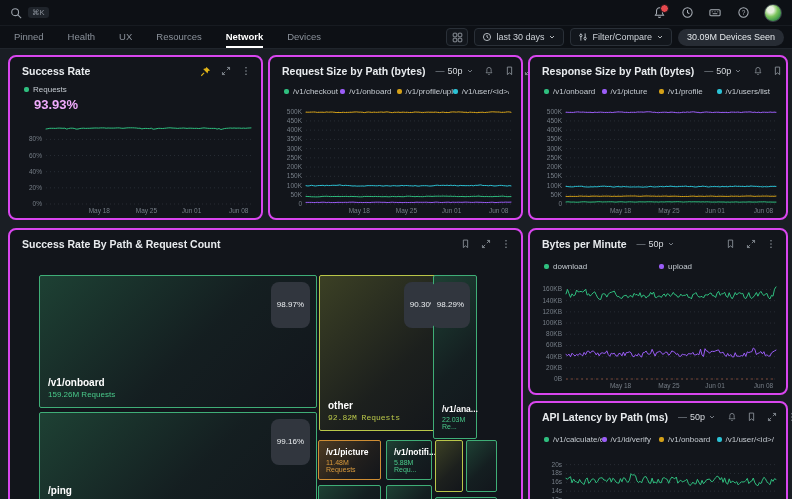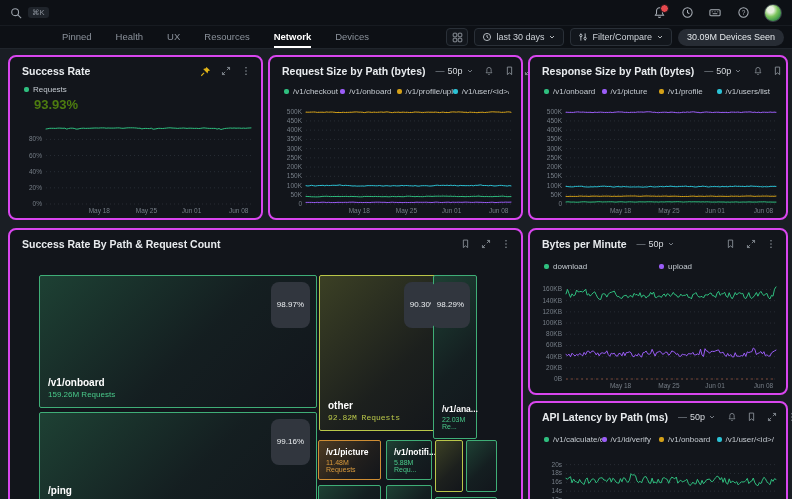--- a/index.html
+++ b/index.html
@@ -14,21 +14,21 @@
   .top-icons{display:flex;align-items:center;gap:14px;color:#aab0b8;}
   .top-ic{position:relative;width:14px;height:14px;display:flex;align-items:center;justify-content:center;cursor:pointer;}
   .reddot{position:absolute;top:-2px;right:-3px;width:7px;height:7px;border-radius:50%;background:#e5484d;border:1px solid #0d1015;}
   .avatar{width:16px;height:16px;border-radius:50%;
           background:radial-gradient(circle at 35% 30%,#e8f0df 0 20%,#7ec65e 45%,#2f8a46 80%,#20663a);
           border:1px solid #3a4149;cursor:pointer;}
   
   .navbar{position:absolute;top:26px;left:0;right:0;height:22px;background:#0d1015;
           border-bottom:1px solid #20252c;display:flex;align-items:center;
           justify-content:space-between;z-index:5;}
-  .tabs{display:flex;gap:24px;padding-left:14px;height:100%;margin-left:48px;}
+  .tabs{display:flex;gap:24px;padding-left:14px;height:100%;}
   .tab{font-size:9.5px;color:#8b929b;display:flex;align-items:center;height:100%;
        border-bottom:2px solid transparent;box-sizing:border-box;cursor:pointer;white-space:nowrap;}
   .tab.active{color:#ffffff;border-bottom-color:#ffffff;font-weight:700;}
   .nav-right{display:flex;align-items:center;gap:6px;padding-right:8px;}
   .iconbtn{width:20px;height:16px;border:1px solid #2a3038;border-radius:4px;display:flex;
            align-items:center;justify-content:center;color:#aab0b8;cursor:pointer;background:#12161c;}
   .pill{display:flex;align-items:center;gap:4px;border:1px solid #2a3038;border-radius:4px;height:16px;
         padding:0 7px;font-size:9px;color:#cdd2d8;cursor:pointer;background:#12161c;white-space:nowrap;}
   .badge{background:#272c34;border-radius:9px;height:17px;display:flex;align-items:center;
          padding:0 9px;font-size:9px;color:#e3e7ea;white-space:nowrap;cursor:pointer;}
@@ -44,21 +44,21 @@
   .card-title{font-size:10.5px;font-weight:700;color:#e8ebee;white-space:nowrap;}
   .param{display:flex;align-items:center;gap:3px;font-size:9px;color:#848b93;cursor:pointer;}
   .param .pval{color:#d7dbdf;}
   .head-icons{margin-left:auto;display:flex;align-items:center;gap:9px;color:#8d949c;}
   .hic{width:11px;height:11px;display:flex;align-items:center;justify-content:center;cursor:pointer;}
   .legend{position:absolute;left:14px;right:12px;}
   .legend.l4{display:grid;grid-template-columns:repeat(4,1fr);}
   .legend.l2{display:grid;grid-template-columns:1fr 1fr;}
   .legend-item{display:flex;align-items:center;gap:4px;font-size:8px;color:#c4cad0;cursor:pointer;white-space:nowrap;overflow:hidden;}
   .dot{width:5px;height:5px;border-radius:2px;flex:0 0 auto;}
-  .bigval{position:absolute;left:24px;top:40px;font-size:13px;font-weight:700;color:#4d7c0f;}
+  .bigval{position:absolute;left:24px;top:40px;font-size:13px;font-weight:700;color:#f0abfc;}
   .plot{position:absolute;left:6px;right:6px;}
   #card-success .plot{top:58px;bottom:4px;}
   #card-request .plot,#card-response .plot{top:46px;bottom:4px;}
   #card-bytes .plot{top:50px;bottom:4px;}
   #card-latency .plot{top:50px;height:112px;}
   #card-success .legend{top:28px;}
   #card-request .legend,#card-response .legend{top:30px;}
   #card-bytes .legend,#card-latency .legend{top:32px;}
   svg{display:block;}
   

